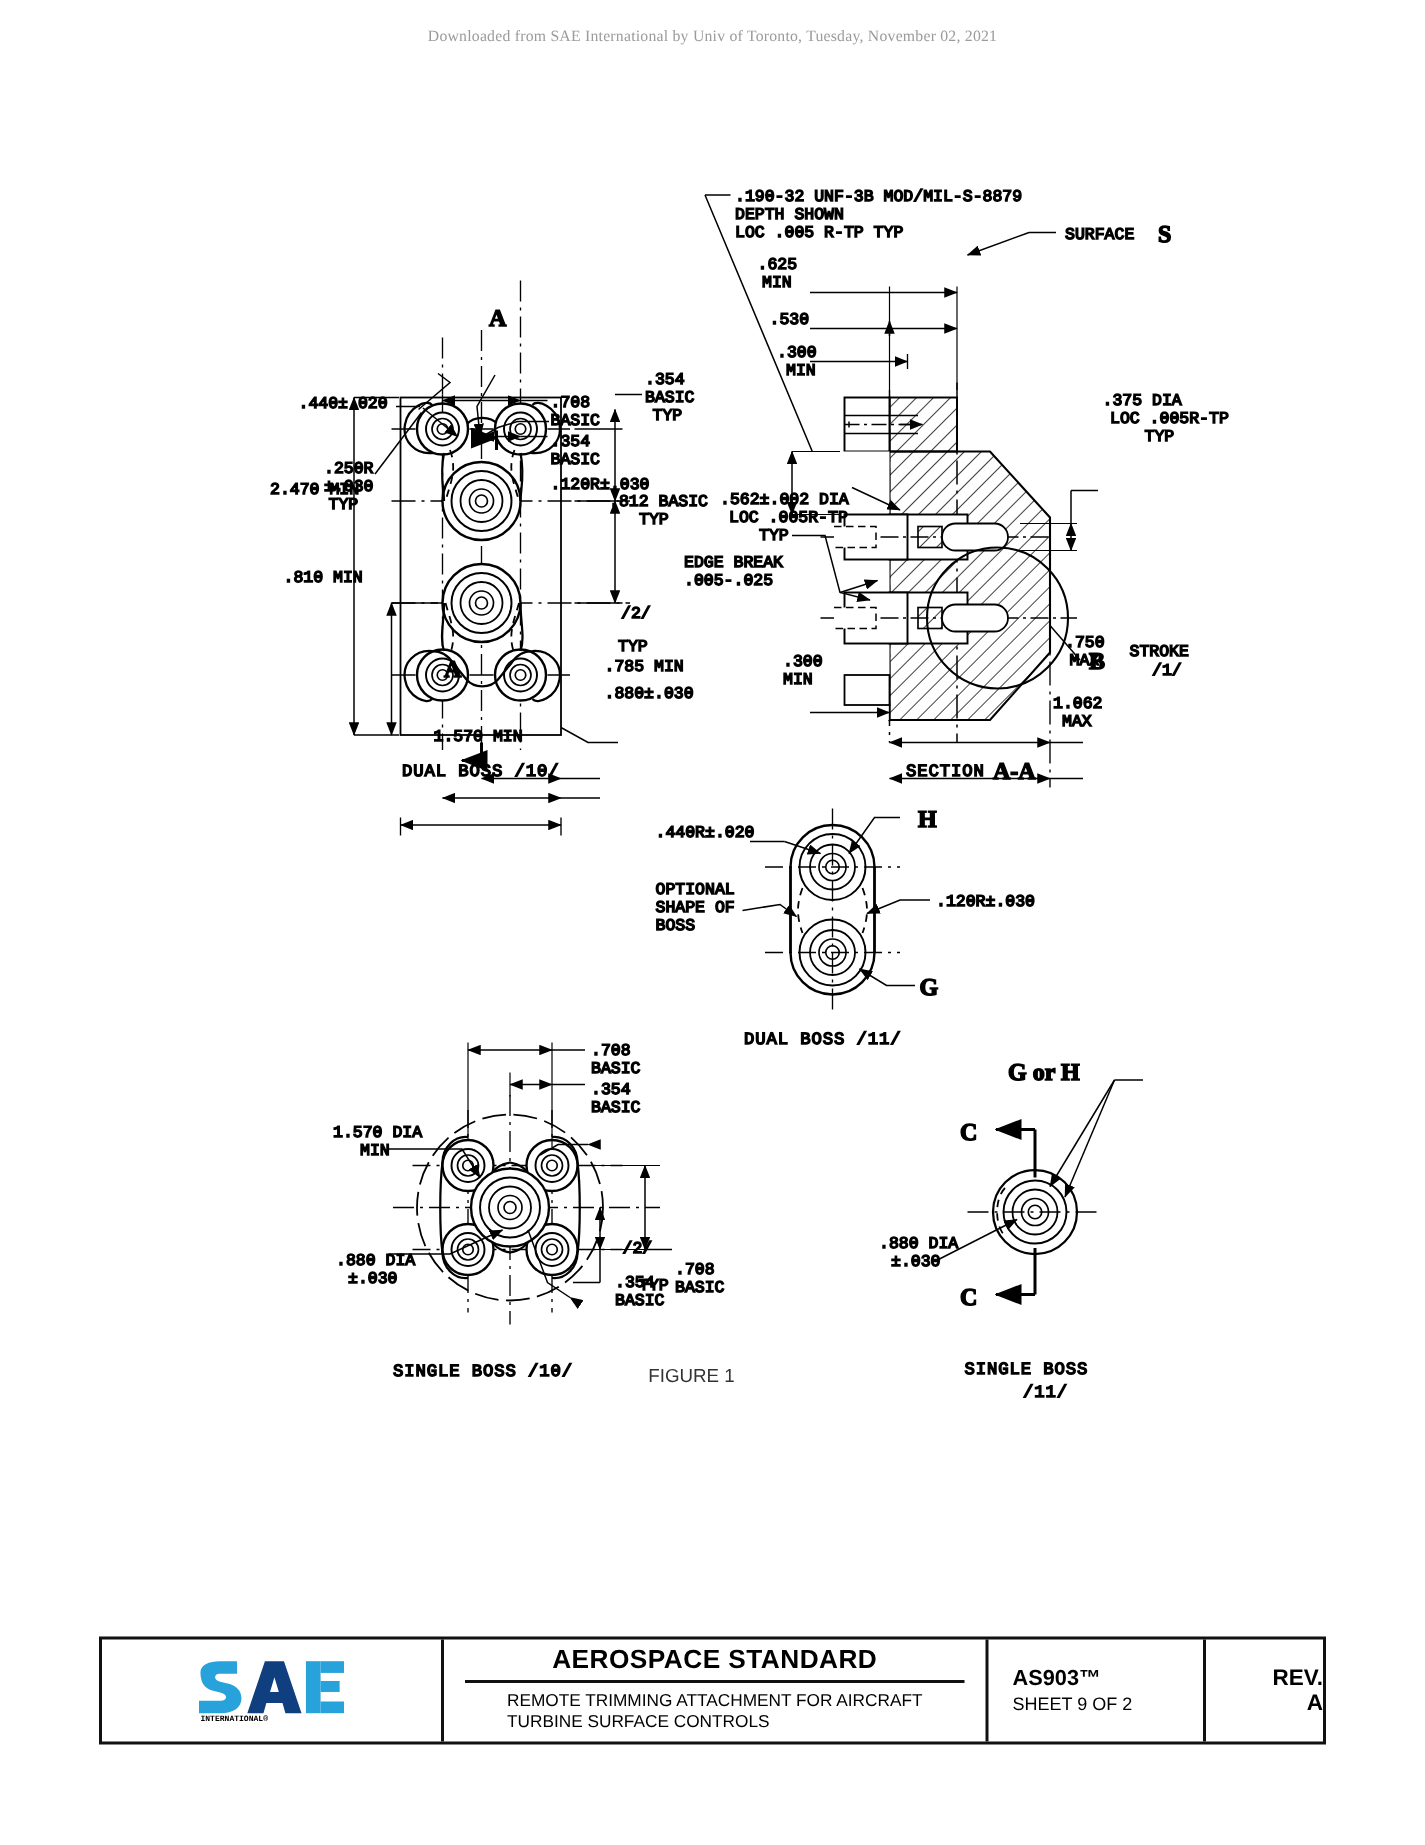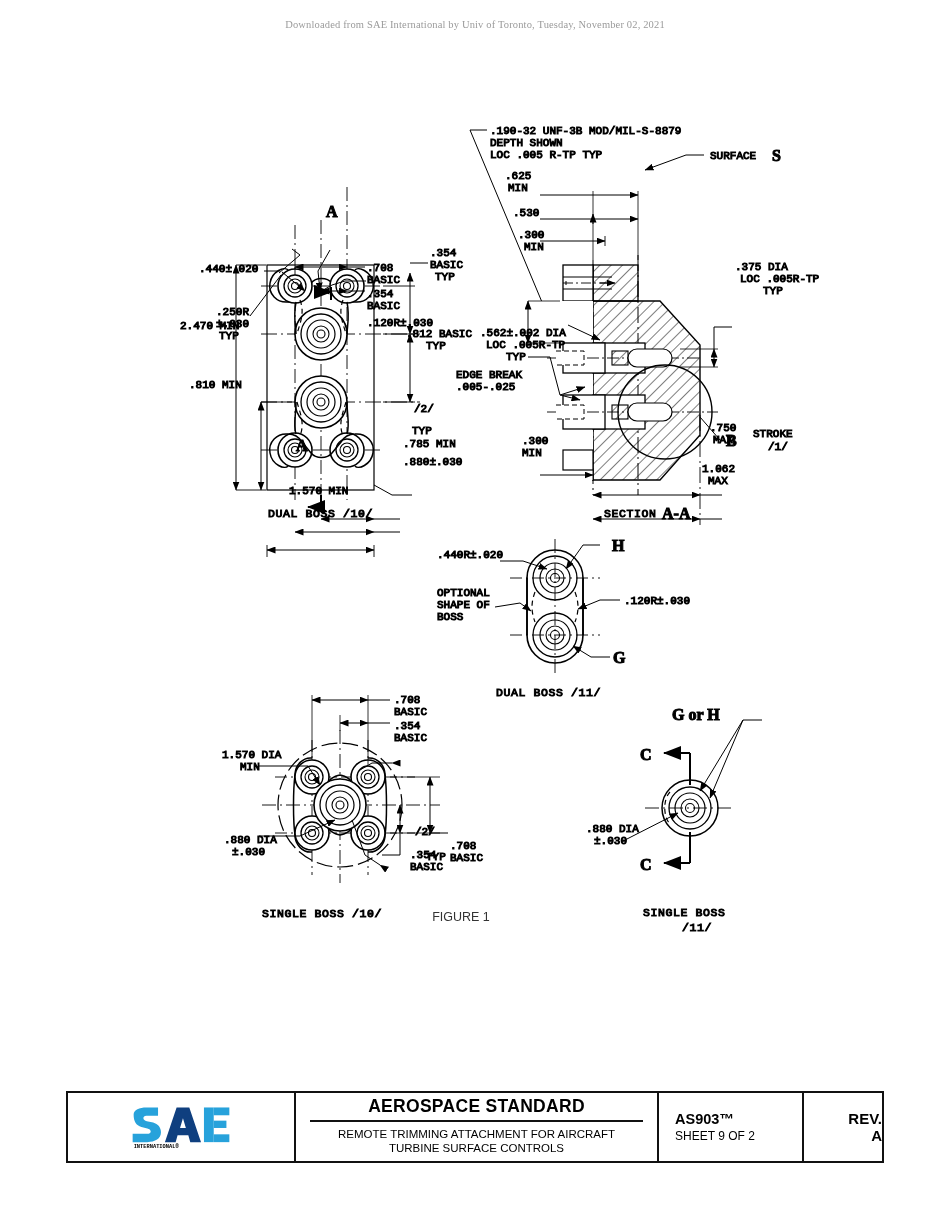--- a/index.html
+++ b/index.html
@@ -108,21 +108,20 @@
     margin-bottom: 2px;
   }
   .tb-rule {
     width: 92%;
     height: 2px;
     background: #111;
     margin: 1px 0 5px 0;
   }
   .std-sub {
     font-size: 11.5px;
-    text-align: center;
     line-height: 14px;
     color: #000;
   }
   .doc-num { font-size: 14.5px; font-weight: bold; line-height: 17px; }
   .doc-sheet { font-size: 12px; line-height: 16px; }
   .rev-label { font-size: 15px; font-weight: bold; line-height: 17px; }
   .rev-val { font-size: 15px; font-weight: bold; line-height: 17px; }
   .sae-logo { width: 104px; height: 42px; display:block; }
 </style>
 </head>

